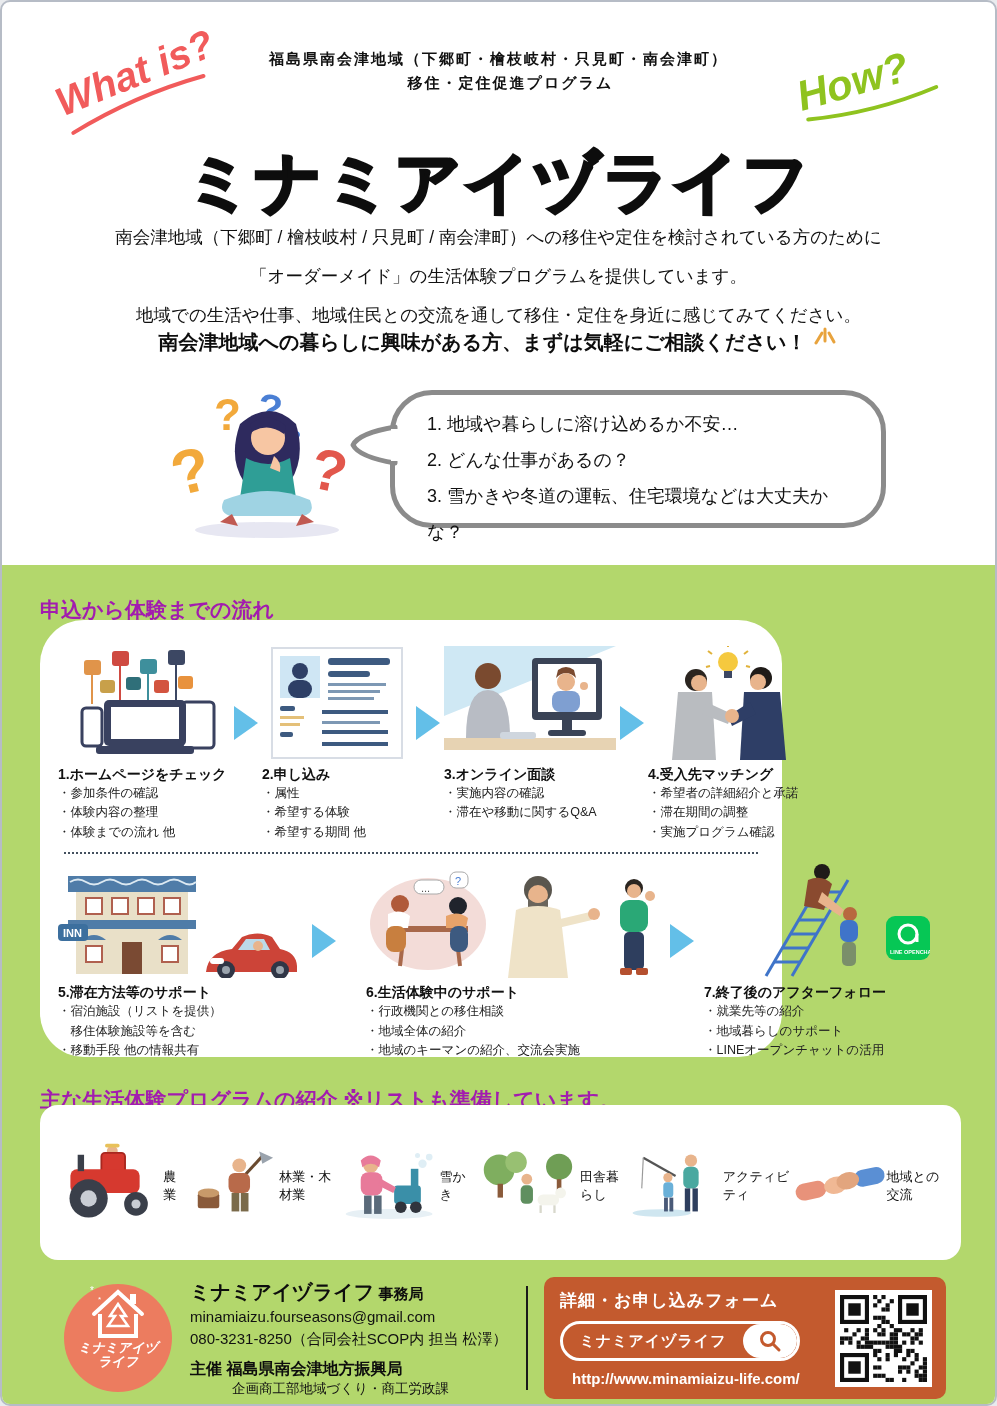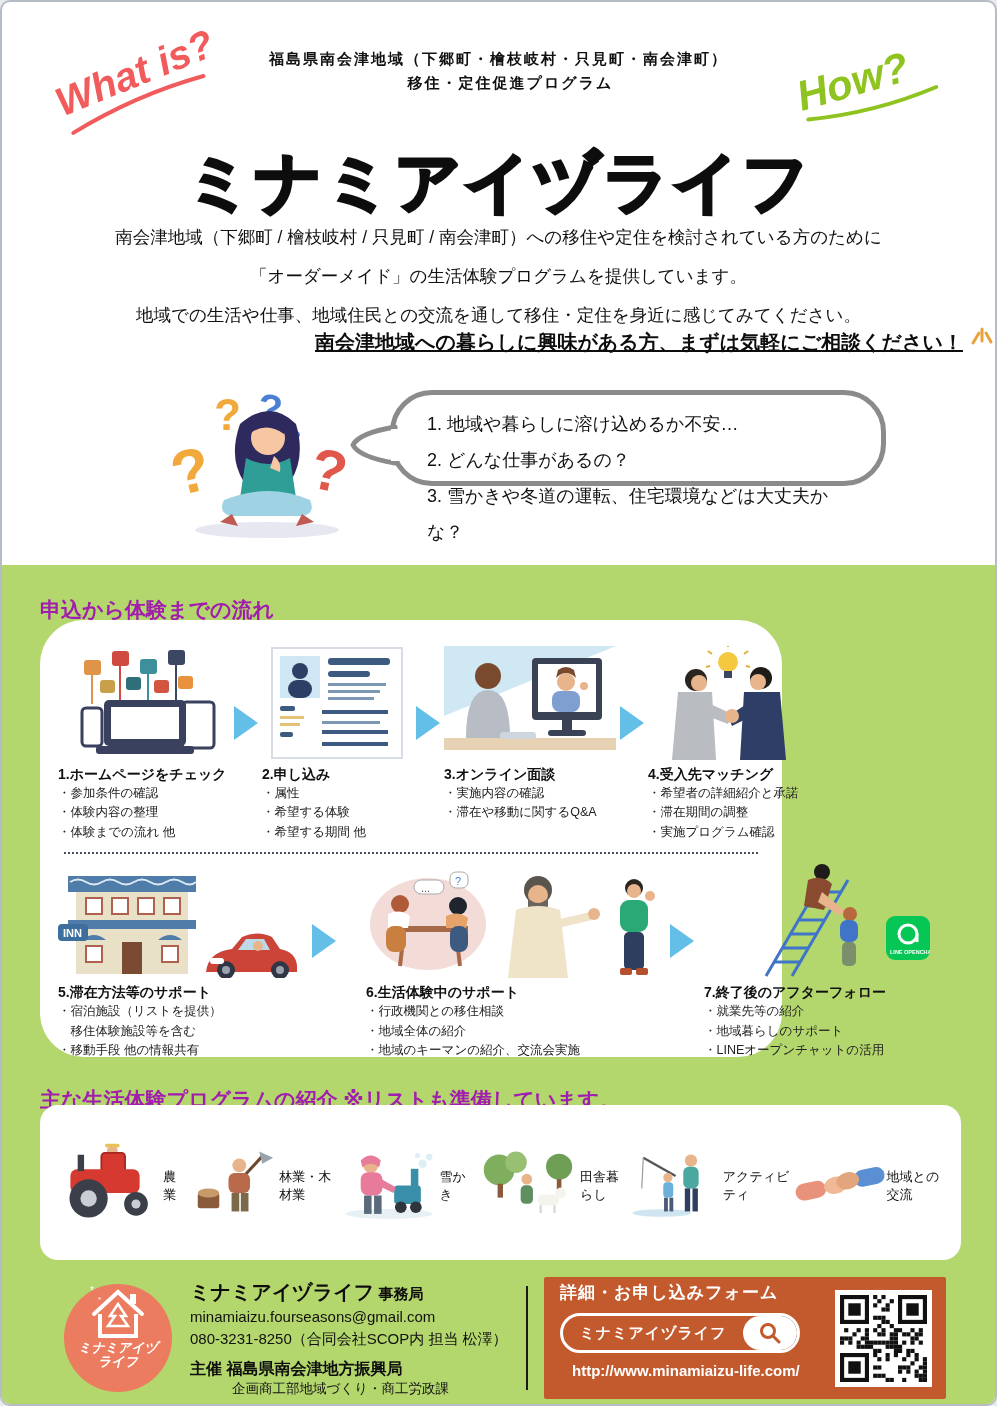--- a/index.html
+++ b/index.html
@@ -15,27 +15,27 @@
              font-weight:900;color:#0d0d0d;letter-spacing:2px;
              -webkit-text-stroke:3px #0d0d0d;}
   .whatis{position:absolute;left:52px;top:48px;transform:rotate(-22deg);color:#f15b5b;
           font-size:40px;font-weight:700;font-style:italic;}
   .how{position:absolute;right:58px;top:52px;transform:rotate(-16deg);color:#8fc31f;
        font-size:42px;font-weight:700;font-style:italic;}
   .swoosh{display:block;margin-top:-4px;}
   
   .intro{position:absolute;top:216px;left:0;right:0;text-align:center;font-size:17.5px;
          color:#111;line-height:39px;}
-  .cta{position:absolute;top:327px;left:0;right:0;text-align:right;font-size:20px;
-       font-weight:800;color:#0d0d0d;text-decoration:underline;}
+  .cta{position:absolute;top:327px;left:0;right:0;text-align:center;font-size:20px;
+       font-weight:800;color:#0d0d0d;}
   .sparkle{display:inline-block;vertical-align:top;margin-left:6px;margin-top:-8px;}
   
   .consult{position:absolute;top:368px;left:0;right:0;height:180px;}
   .woman{position:absolute;left:160px;top:2px;}
-  .bubble{position:absolute;left:388px;top:20px;width:496px;height:96px;background:#fff;
+  .bubble{position:absolute;left:388px;top:20px;width:496px;height:138px;background:#fff;
           border:5px solid #8b8b8b;border-radius:42px;padding:11px 18px 12px 32px;
           font-size:18px;color:#111;line-height:36px;}
   .bubble-tail{position:absolute;left:-46px;top:28px;}
   
   .green{position:absolute;top:563px;left:0;right:0;bottom:0;background:#b3d76c;}
   .band-heading{position:absolute;left:38px;font-size:21px;font-weight:800;color:#a21caf;}
   .h-flow{top:14px;} .h-prog{top:504px;}
   .flow-box{position:absolute;left:38px;top:55px;width:742px;height:437px;background:#fff;
             border-radius:44px;padding:24px 18px 0 18px;}
   .flow-row{display:flex;align-items:flex-start;}
@@ -62,22 +62,22 @@
         flex-shrink:0;position:relative;}
   .logo-text{color:#fff;font-weight:800;font-size:13px;line-height:1.25;font-style:italic;
              text-align:left;margin-top:-2px;}
   .office{margin-left:18px;width:330px;}
   .office-title{font-size:20px;font-weight:800;color:#0d0d0d;}
   .office-suffix{font-size:15px;font-weight:800;}
   .office-line{font-size:15px;color:#111;line-height:1.5;}
   .organizer{font-size:16px;font-weight:800;color:#0d0d0d;margin-top:8px;}
   .dept{font-size:13.5px;color:#111;padding-left:42px;}
   .vdivider{width:2px;height:104px;background:#1a1a1a;margin:0 16px 0 6px;flex-shrink:0;}
-  .panel{width:402px;height:122px;background:#c35a2e;border-radius:2px;position:relative;
-         padding:4px 16px;color:#fff;}
+  .panel{width:402px;height:122px;background:#c35a2e;border-radius:10px;position:relative;
+         padding:12px 16px;color:#fff;}
   .panel-title{font-size:17px;font-weight:800;letter-spacing:1px;}
   .pill{margin-top:9px;width:240px;height:40px;border:3px solid #fff;border-radius:24px;
         display:flex;align-items:center;overflow:hidden;}
   .pill-label{flex:1;text-align:center;color:#fff;font-weight:800;font-size:15px;letter-spacing:1px;}
   .pill-cap{width:54px;height:34px;background:#fff;border-radius:17px;display:flex;
             align-items:center;justify-content:center;margin-right:0px;}
   .panel-url{margin-top:9px;font-size:15px;font-weight:800;margin-left:12px;}
   .qr{position:absolute;right:14px;top:13px;width:97px;height:97px;background:#fff;
       padding:5px;}
   .qr svg{display:block;}

